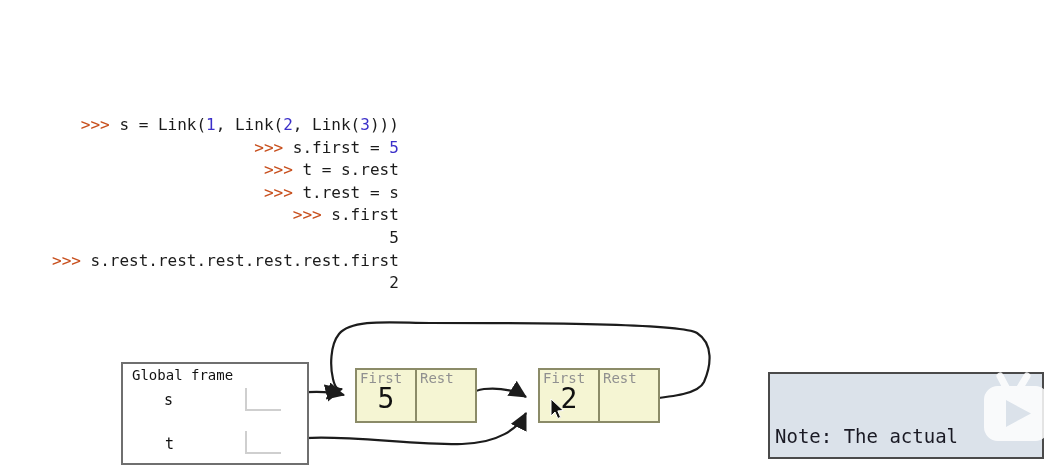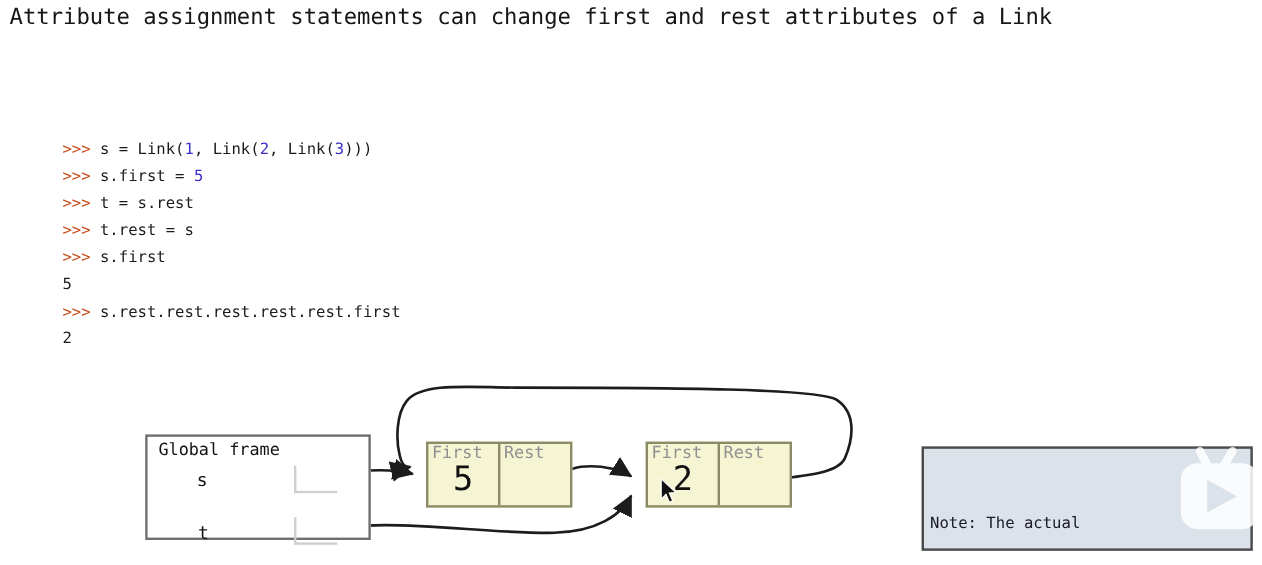--- a/index.html
+++ b/index.html
@@ -8,31 +8,31 @@
     font-family:"DejaVu Sans Mono","Liberation Mono",monospace;
   }
   #slide{position:absolute;left:0;top:0;width:1052px;height:471px;background:#fff;}
   .abs{position:absolute;}
   .slide-heading{
     position:absolute;left:8px;font-size:18.5px;color:#161616;white-space:pre;letter-spacing:0;
   }
   #title{top:4px;}
   #subtitle{top:61px;}
   #console{
-    position:absolute;left:52px;top:114px;font-size:13px;line-height:22.6px;
-    color:#1b1b1b;white-space:pre;
+    position:absolute;left:52px;top:114px;font-size:16px;line-height:22.6px;
+    color:#1b1b1b;white-space:pre;text-align:right;
   }
   .console-line{white-space:pre;}
   .console-line.output{color:var(--output-gray,#8b8b8b);}
   .prompt{color:var(--prompt,#c8501e);}
   .tok-number{color:var(--number,#3b2fc9);}
   .tok-plain{color:#1b1b1b;}
   
   #gframe{
-    left:121px;top:362px;width:188px;height:88px;background:#ffffff;
+    left:121px;top:362px;width:188px;height:103px;background:#ffffff;
     border:2px solid #6f6f6f;box-sizing:border-box;
   }
   #gframe .gtitle{position:absolute;left:9px;top:3px;font-size:14px;color:#111;}
   #gframe .gvar{position:absolute;font-size:15px;color:#111;}
   #gvar-s{left:41px;top:27px;}
   #gvar-t{left:42px;top:71px;}
   .bracket{
     position:absolute;width:36px;height:23px;box-sizing:border-box;
     border-left:2px solid #cfcfcf;border-bottom:2px solid #cfcfcf;
   }
@@ -46,33 +46,32 @@
   #link1{left:355px;top:368px;}
   #link2{left:538px;top:368px;}
   .cell{flex:1;position:relative;}
   .cell.first{border-right:2px solid var(--cell-border,#8b8b68);}
   .cell-label{display:block;font-size:14px;line-height:15px;margin:1px 0 0 3px;color:var(--label-gray,#909090);}
   .cell-value{display:block;text-align:center;font-size:28px;line-height:30px;margin-top:-2px;color:#111;}
   
   #note{
     left:768px;top:372px;width:276px;height:87px;box-sizing:border-box;
     background:var(--note-fill,#dbe2ea);border:2px solid var(--note-border,#4a4a4a);
-    padding:4px 0 0 5px;font-size:13px;line-height:23.5px;color:#1a1a24;white-space:pre;
+    padding:4px 0 0 5px;font-size:19px;line-height:23.5px;color:#1a1a24;white-space:pre;
   }
   svg{position:absolute;left:0;top:0;}
   #arrows{pointer-events:none;}
   #arrows path.arrow{stroke:var(--arrow,#1c1c1c);stroke-width:2.2;fill:none;}
   #arrows marker path{fill:var(--arrow,#1c1c1c);stroke:none;}
 </style>
 </head>
 <body>
 
 <div id="slide">
 
-  <div id="title" class="slide-heading">Attribute assignment statements can change first and rest attributes of a Link</div>
 
   <div id="console"><div class="console-line input"><span class="prompt">&gt;&gt;&gt; </span><span class="tok-plain">s = Link(</span><span class="tok-number">1</span><span class="tok-plain">, Link(</span><span class="tok-number">2</span><span class="tok-plain">, Link(</span><span class="tok-number">3</span><span class="tok-plain">)))</span></div><div class="console-line input"><span class="prompt">&gt;&gt;&gt; </span><span class="tok-plain">s.first = </span><span class="tok-number">5</span></div><div class="console-line input"><span class="prompt">&gt;&gt;&gt; </span><span class="tok-plain">t = s.rest</span></div><div class="console-line input"><span class="prompt">&gt;&gt;&gt; </span><span class="tok-plain">t.rest = s</span></div><div class="console-line input"><span class="prompt">&gt;&gt;&gt; </span><span class="tok-plain">s.first</span></div><div class="console-line output"><span class="tok-plain">5</span></div><div class="console-line input"><span class="prompt">&gt;&gt;&gt; </span><span class="tok-plain">s.rest.rest.rest.rest.rest.first</span></div><div class="console-line output"><span class="tok-plain">2</span></div></div>
 
   <svg id="arrows" width="1052" height="471" viewBox="0 0 1052 471">
     <defs>
       <marker id="ah" markerWidth="10" markerHeight="9" refX="7.5" refY="4" orient="auto">
         <path d="M0,0 L8,4 L0,8 Z"></path>
       </marker>
     </defs>
     <path class="arrow" marker-end="url(#ah)" d="M 257,403 C 278,394 316,388 344,395"></path>

